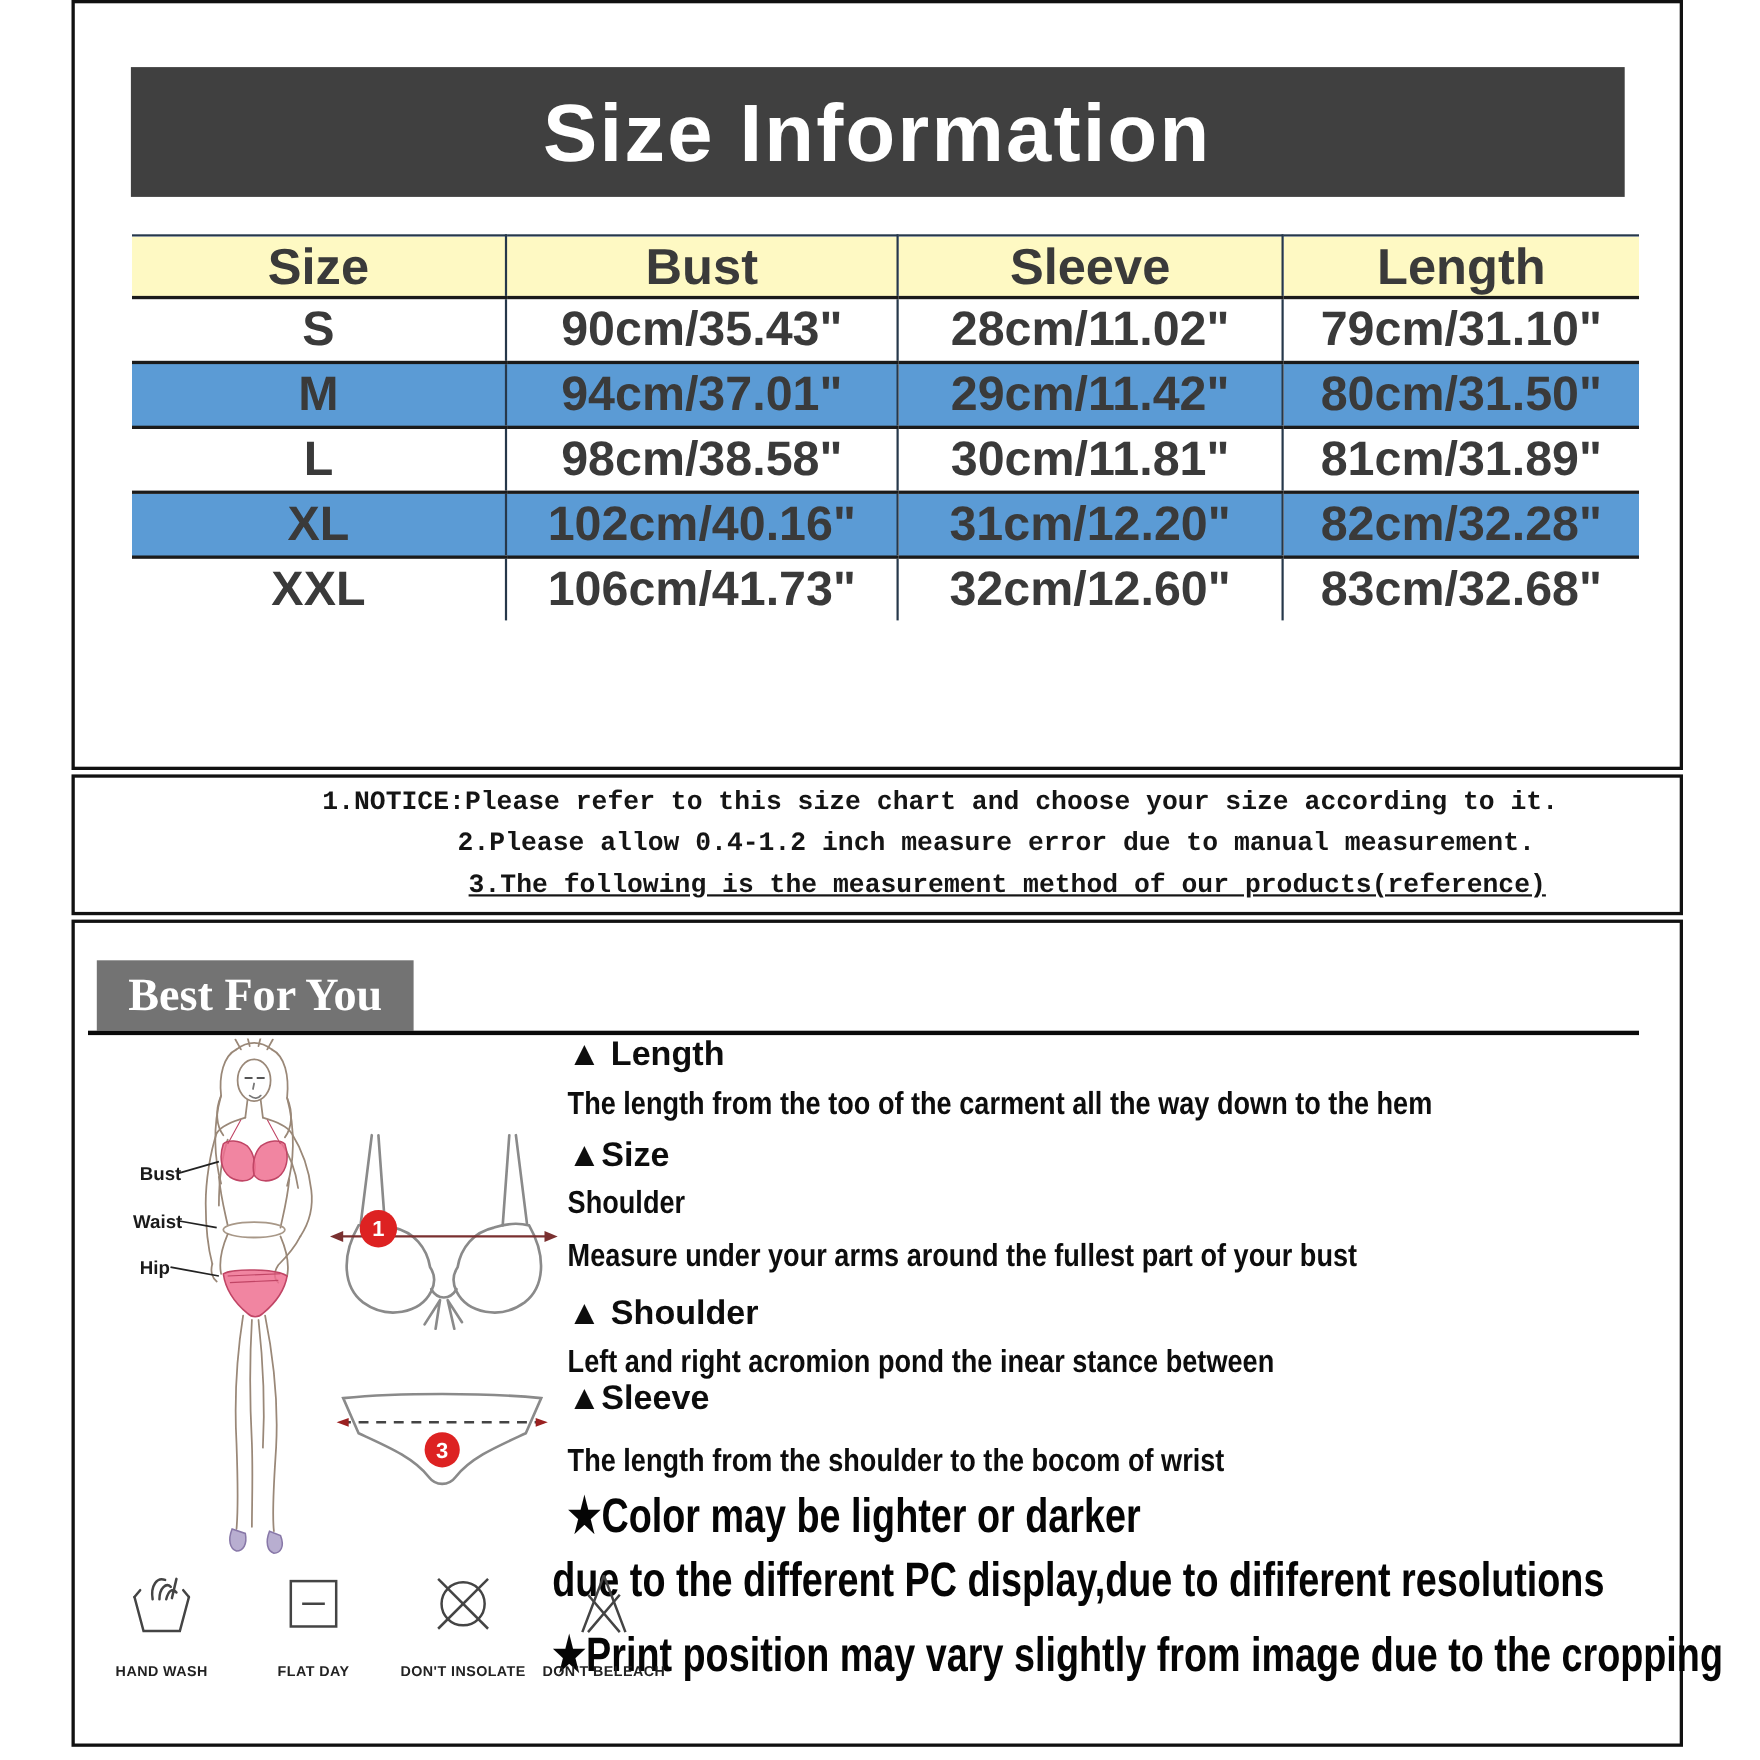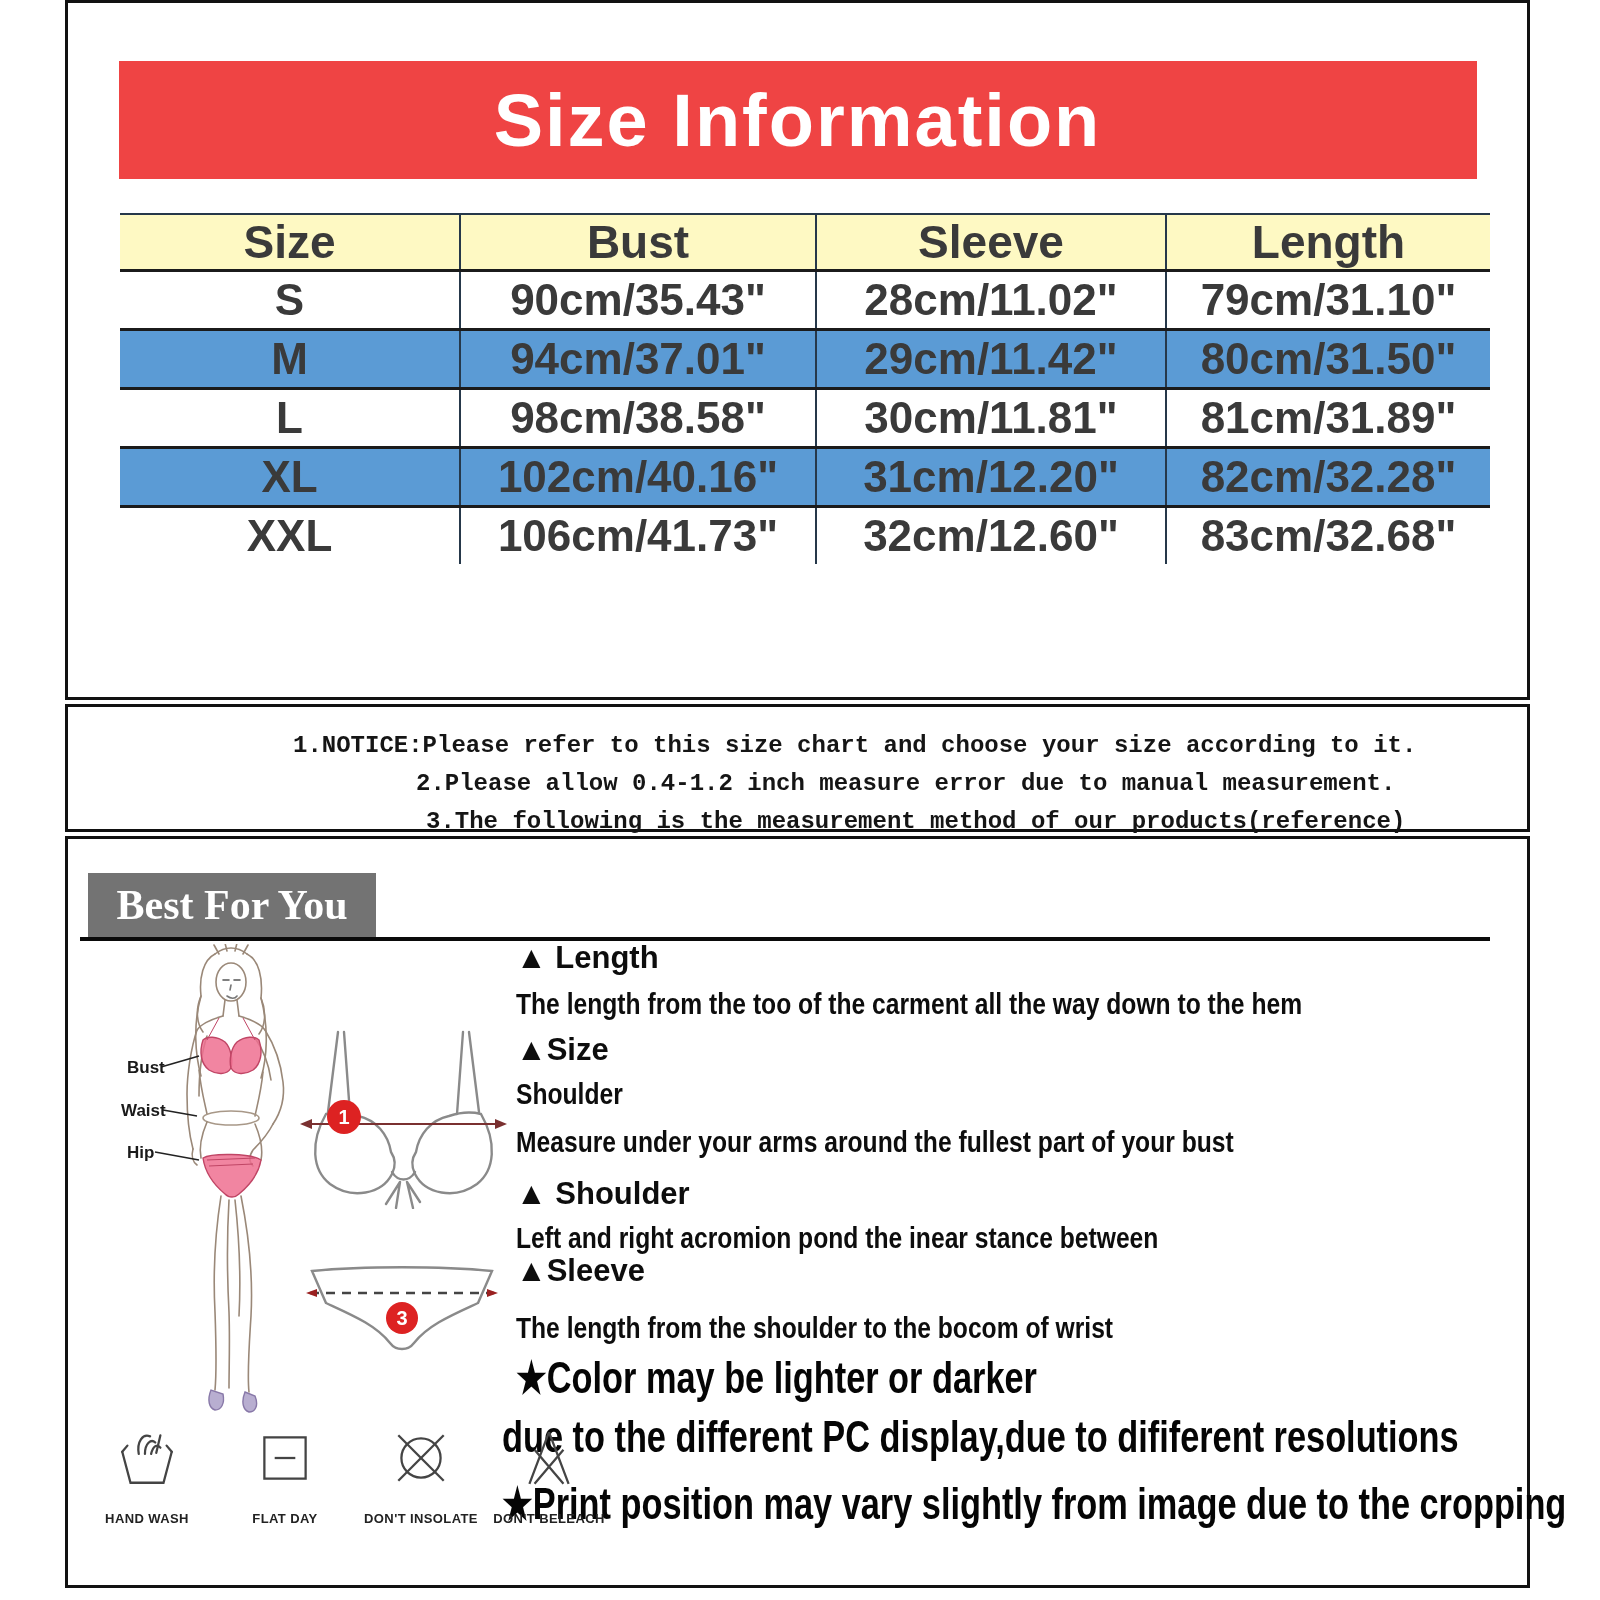--- a/index.html
+++ b/index.html
@@ -10,49 +10,49 @@
   .box {
     position:absolute; left:65px; width:1465px; box-sizing:border-box;
     border:3px solid #111; background:#fff;
   }
   #size-box   { top:0;     height:700px; }
   #notice-box { top:704px; height:128px; }
   #bfy-box    { top:836px; height:752px; }
 
   
   .title-banner {
-    margin:58px auto 0 auto; width:1358px; height:118px; background:#ef4444;
+    margin:58px auto 0 auto; width:1358px; height:118px; background:#404040;
     color:#fff; display:flex; align-items:center; justify-content:center;
     font-size:74px; font-weight:bold; letter-spacing:2px;
   }
   table.size-table {
     position:absolute; left:52px; top:210px; width:1370px;
     border-collapse:collapse; table-layout:fixed;
   }
   .size-table th, .size-table td {
     font-weight:bold; color:#3a3a3a; text-align:center; padding:0;
     border-bottom:3px solid #1b1b1b; border-right:2px solid #26384a;
     overflow:hidden;
   }
   .size-table th { height:50px; font-size:46px; background:#fef9c3; border-top:2px solid #26384a; }
   .size-table td { height:56px; font-size:44px; background:#fff; }
   .size-table th:last-child, .size-table td:last-child { border-right:none; }
   .size-table tbody tr:nth-child(even) td { background:#5B9BD5; }
   .size-table tbody tr:last-child td { border-bottom:none; }
   col.c1{width:340px} col.c2{width:356px} col.c3{width:350px} col.c4{width:324px}
 
   
-  #notice-box { padding-top:20px; }
+  #notice-box { padding-top:4px; }
   .notice-line {
     font-family:"Liberation Mono", monospace; font-weight:bold;
     font-size:24px; color:#151515; line-height:38px; white-space:nowrap;
   }
   .notice-line:nth-child(1){ margin-left:225px; }
   .notice-line:nth-child(2){ margin-left:348px; }
-  .notice-line:nth-child(3){ margin-left:358px; }
+  .notice-line:nth-child(3){ margin-left:358px;text-decoration:underline; }
 
   
   #bfy-box { position:absolute; }
   .bfy-banner {
     position:absolute; left:20px; top:34px; width:288px; height:64px;
     background:#737373; color:#fff; display:flex; align-items:center; justify-content:center;
     font-family:"Liberation Serif", serif; font-weight:bold; font-size:42px;
   }
   .bfy-rule { position:absolute; left:12px; top:98px; width:1410px; height:4px; background:#0a0a0a; }
 

